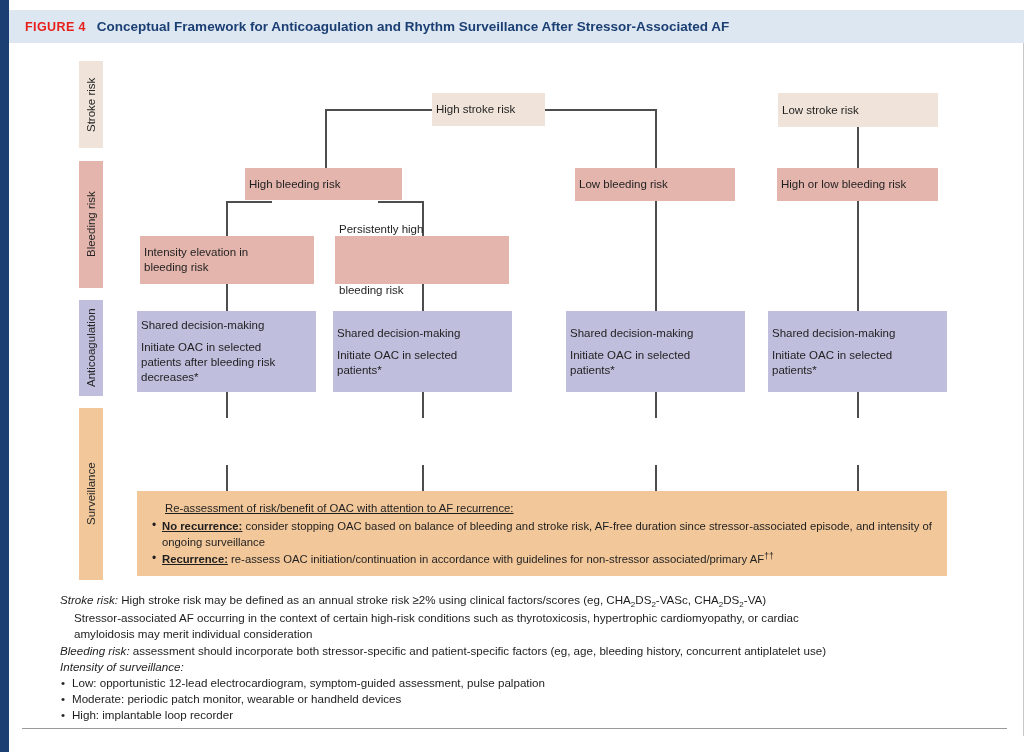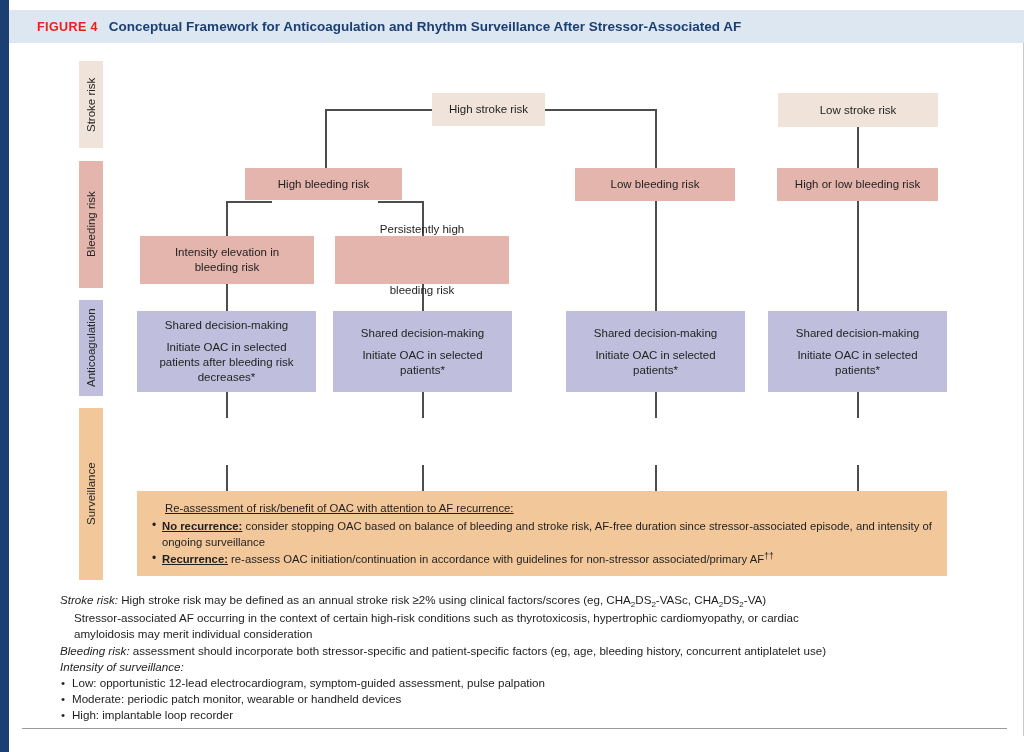--- a/index.html
+++ b/index.html
@@ -26,21 +26,21 @@
     position: absolute; left: 9px; top: 10px;
     width: 1015px; height: 33px;
     background: #dce7f2;
     display: flex; align-items: center;
   }
   .fig-label {
     color: #e8201a;
     font-weight: bold;
     font-size: 12.5px;
     letter-spacing: .4px;
-    margin-left: 28px;
+    margin-left: 16px;
     white-space: nowrap;
   }
   .fig-title {
     color: #1c3f73;
     font-weight: bold;
     font-size: 13.5px;
     margin-left: 11px;
     white-space: nowrap;
   }
   
@@ -64,21 +64,21 @@
     writing-mode: vertical-rl;
     transform: rotate(180deg);
     white-space: nowrap;
   }
 
   
   .node {
     position: absolute;
     display: flex;
     flex-direction: column;
-    align-items: center;
+    align-items: flex-start;
     justify-content: center;
     text-align: center;
     font-size: 11.5px;
     color: #1f1f1f;
     line-height: 15px;
     padding: 2px 4px;
   }
   .node .ln { display: block; }
   .node .sp { margin-top: 7px; }
 

